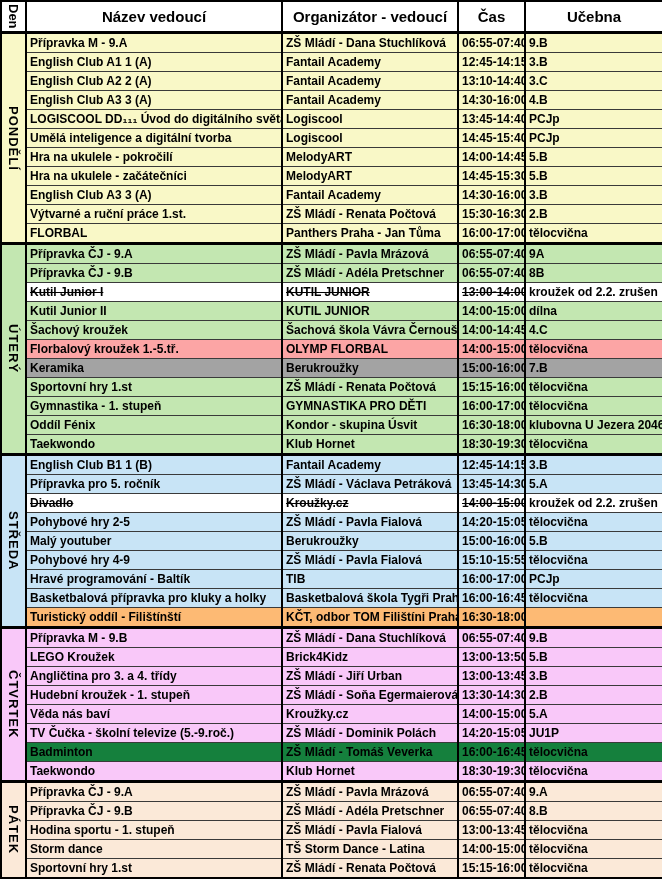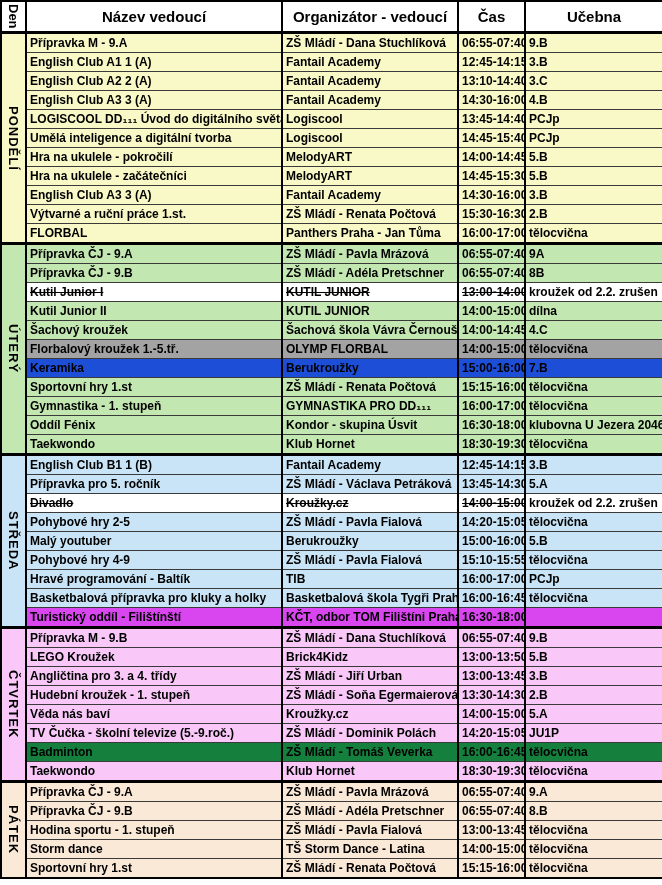--- a/index.html
+++ b/index.html
@@ -183,41 +183,41 @@
         <td>KUTIL JUNIOR</td>
         <td>14:00-15:00</td>
         <td>dílna</td>
       </tr>
       <tr style="background-color: rgb(195, 231, 177);">
         <td>Šachový kroužek</td>
         <td>Šachová škola Vávra Černoušek</td>
         <td>14:00-14:45</td>
         <td>4.C</td>
       </tr>
-      <tr style="background-color: #a3a3a3; padding-left: 8px;">
+      <tr style="background-color: #fca5a5; padding-left: 8px;">
         <td>Florbalový kroužek 1.-5.tř.</td>
         <td>OLYMP FLORBAL</td>
         <td>14:00-15:00</td>
         <td>tělocvična</td>
       </tr>
-      <tr style="background-color: #1d4ed8; padding-left: 32px;">
+      <tr style="background-color: #a3a3a3; padding-left: 32px;">
         <td>Keramika</td>
         <td>Berukroužky</td>
         <td>15:00-16:00</td>
         <td>7.B</td>
       </tr>
       <tr style="background-color: rgb(195, 231, 177);">
         <td>Sportovní hry 1.st</td>
         <td>ZŠ Mládí - Renata Počtová</td>
         <td>15:15-16:00</td>
         <td>tělocvična</td>
       </tr>
       <tr style="background-color: rgb(195, 231, 177);">
         <td>Gymnastika - 1. stupeň</td>
-        <td>GYMNASTIKA PRO DD₁₁₁</td>
+        <td>GYMNASTIKA PRO DĚTI</td>
         <td>16:00-17:00</td>
         <td>tělocvična</td>
       </tr>
       <tr style="background-color: rgb(195, 231, 177); padding-left: 32px;">
         <td>Oddíl Fénix</td>
         <td>Kondor - skupina Úsvit</td>
         <td>16:30-18:00</td>
         <td>klubovna U Jezera 2046</td>
       </tr>
       <tr style="background-color: rgb(195, 231, 177);">
@@ -270,21 +270,21 @@
         <td>TIB</td>
         <td>16:00-17:00</td>
         <td>PCJp</td>
       </tr>
       <tr style="background-color: rgb(200, 228, 246); margin-left: 23px;">
         <td>Basketbalová přípravka pro kluky a holky</td>
         <td>Basketbalová škola Tygři Praha</td>
         <td>16:00-16:45</td>
         <td>tělocvična</td>
       </tr>
-      <tr style="background-color: #d946ef;">
+      <tr style="background-color: #fdba74;">
         <td>Turistický oddíl - Filištínští</td>
         <td>KČT, odbor TOM Filištíni Praha</td>
         <td>16:30-18:00</td>
         <td></td>
       </tr>
       <tr class="day-first" style="background-color: rgb(249, 200, 249);">
         <td class="day-cell" rowspan="8" style="background-color: rgb(249, 200, 249);">
           <div class="day-label">ČTVRTEK</div>
         </td>
         <td>Přípravka M - 9.B</td>

